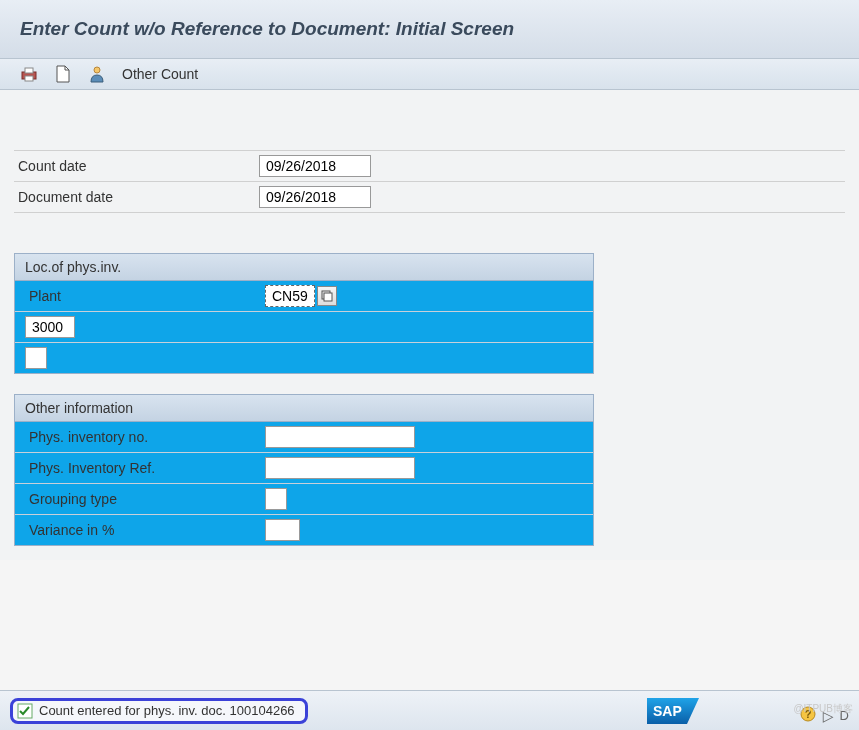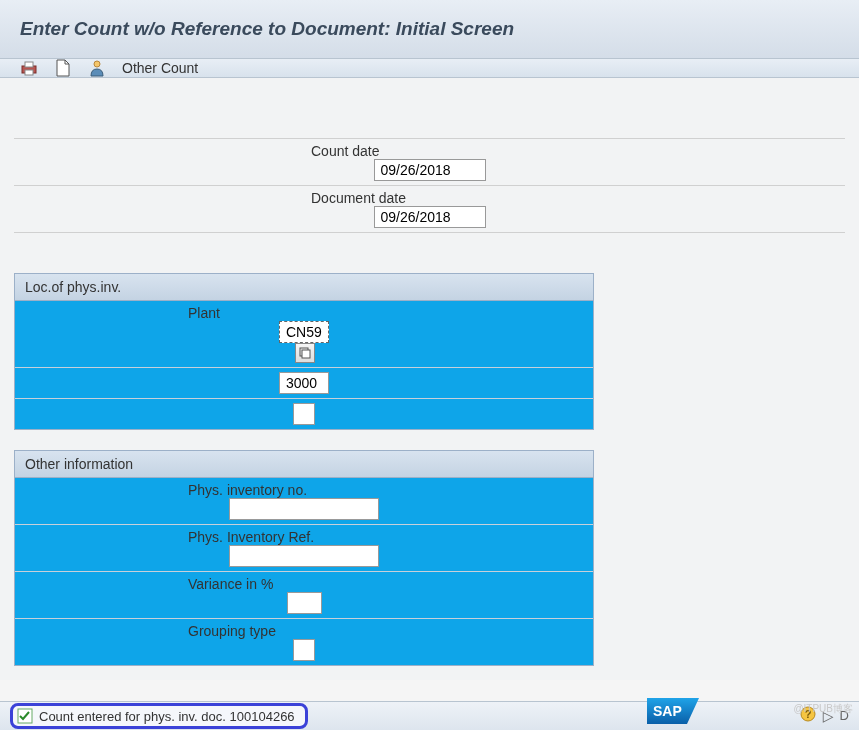--- a/index.html
+++ b/index.html
@@ -17,21 +17,21 @@
     background: linear-gradient(to bottom, #e8eef5 0%, #d4dde8 100%);
     padding: 18px 20px;
     border-bottom: 1px solid #b8c4d0;
     font-size: 19px;
     font-weight: bold;
     font-style: italic;
     color: #3a4a5c;
   }
   .toolbar {
     background: linear-gradient(to bottom, #e8eef5 0%, #d8e2ec 100%);
-    padding: 0 20px;
+    padding: 6px 20px;
     border-bottom: 1px solid #b8c4d0;
     display: flex;
     align-items: center;
     gap: 16px;
   }
   .toolbar-icon {
     width: 18px;
     height: 18px;
     display: inline-flex;
     align-items: center;
@@ -45,21 +45,20 @@
   }
   .content {
     background: #f2f3f4;
     padding: 60px 14px 14px 14px;
   }
   .field-row {
     display: flex;
     align-items: center;
     border-bottom: 1px solid #d0d0d0;
     padding: 4px 0;
-    flex-direction: column;
   }
   .field-row:first-child {
     border-top: 1px solid #d0d0d0;
   }
   .field-label {
     width: 245px;
     padding-left: 4px;
     font-size: 14px;
     color: #333;
   }
@@ -109,21 +108,21 @@
     display: inline-flex;
     align-items: center;
     justify-content: center;
     cursor: pointer;
   }
   .status-bar {
     position: absolute;
     bottom: 0;
     left: 0;
     right: 0;
-    height: 29px;
+    height: 40px;
     background: linear-gradient(to bottom, #eef2f7 0%, #dde5ee 100%);
     border-top: 1px solid #b8c4d0;
     display: flex;
     align-items: center;
     padding: 12px 10px;
   }
   .status-msg {
     display: flex;
     align-items: center;
     gap: 6px;
@@ -226,26 +225,26 @@
     <div class="group-content">
       <div class="field-row">
         <span class="field-label">Phys. inventory no.</span>
         <input class="field-input med-input" value="" style="">
       </div>
       <div class="field-row">
         <span class="field-label">Phys. Inventory Ref.</span>
         <input class="field-input med-input" value="" style="">
       </div>
       <div class="field-row">
+        <span class="field-label">Grouping type</span>
+        <input class="field-input small-input" value="" style="">
+      </div>
+      <div class="field-row">
         <span class="field-label">Variance in %</span>
         <input class="field-input var-input" value="" style="">
-      </div>
-      <div class="field-row">
-        <span class="field-label">Grouping type</span>
-        <input class="field-input small-input" value="" style="">
       </div>
     </div>
   </div>
 
 </div>
 
 <div class="status-bar">
   <div class="status-msg">
     <span class="check-icon">
       <svg width="16" height="16" viewBox="0 0 16 16">

